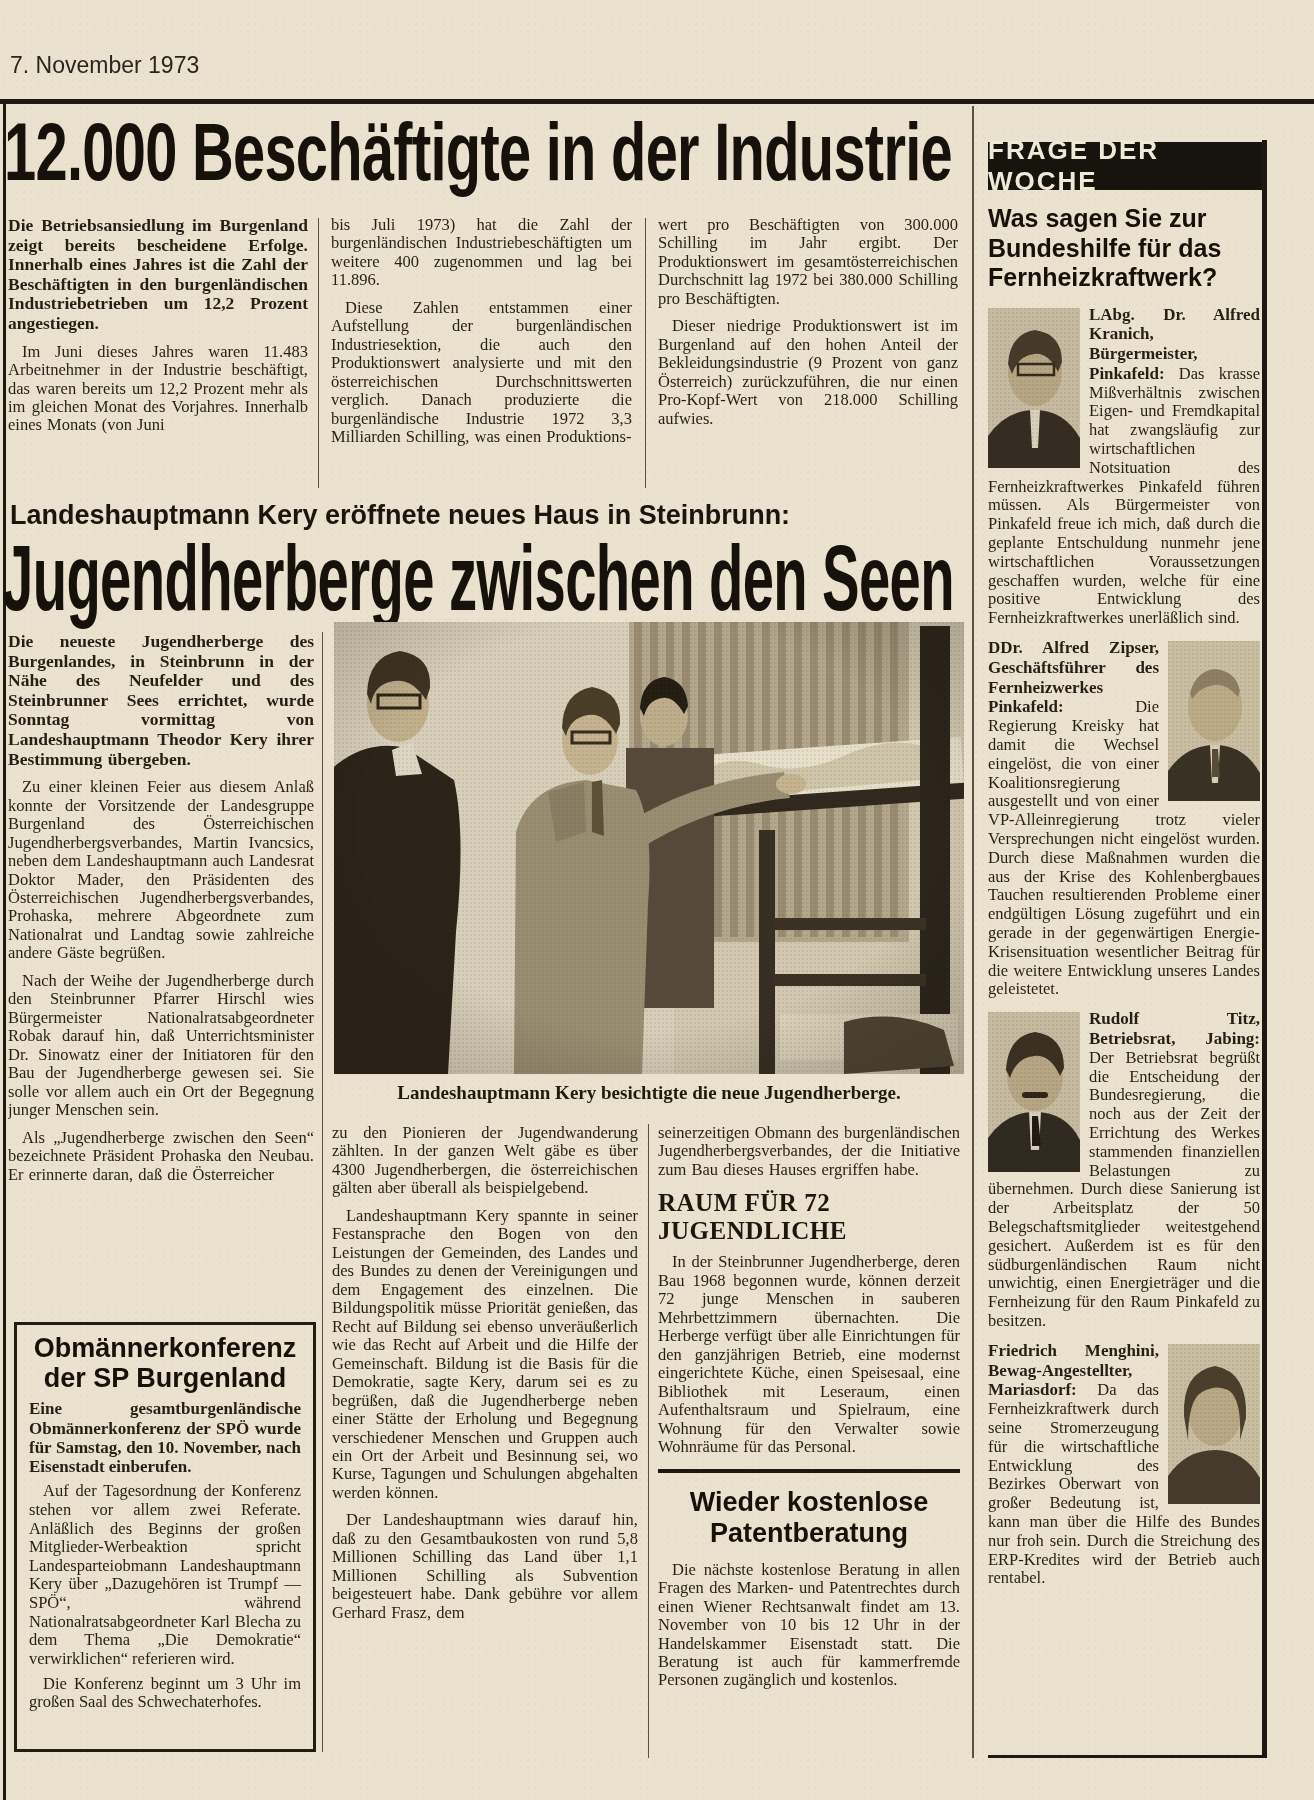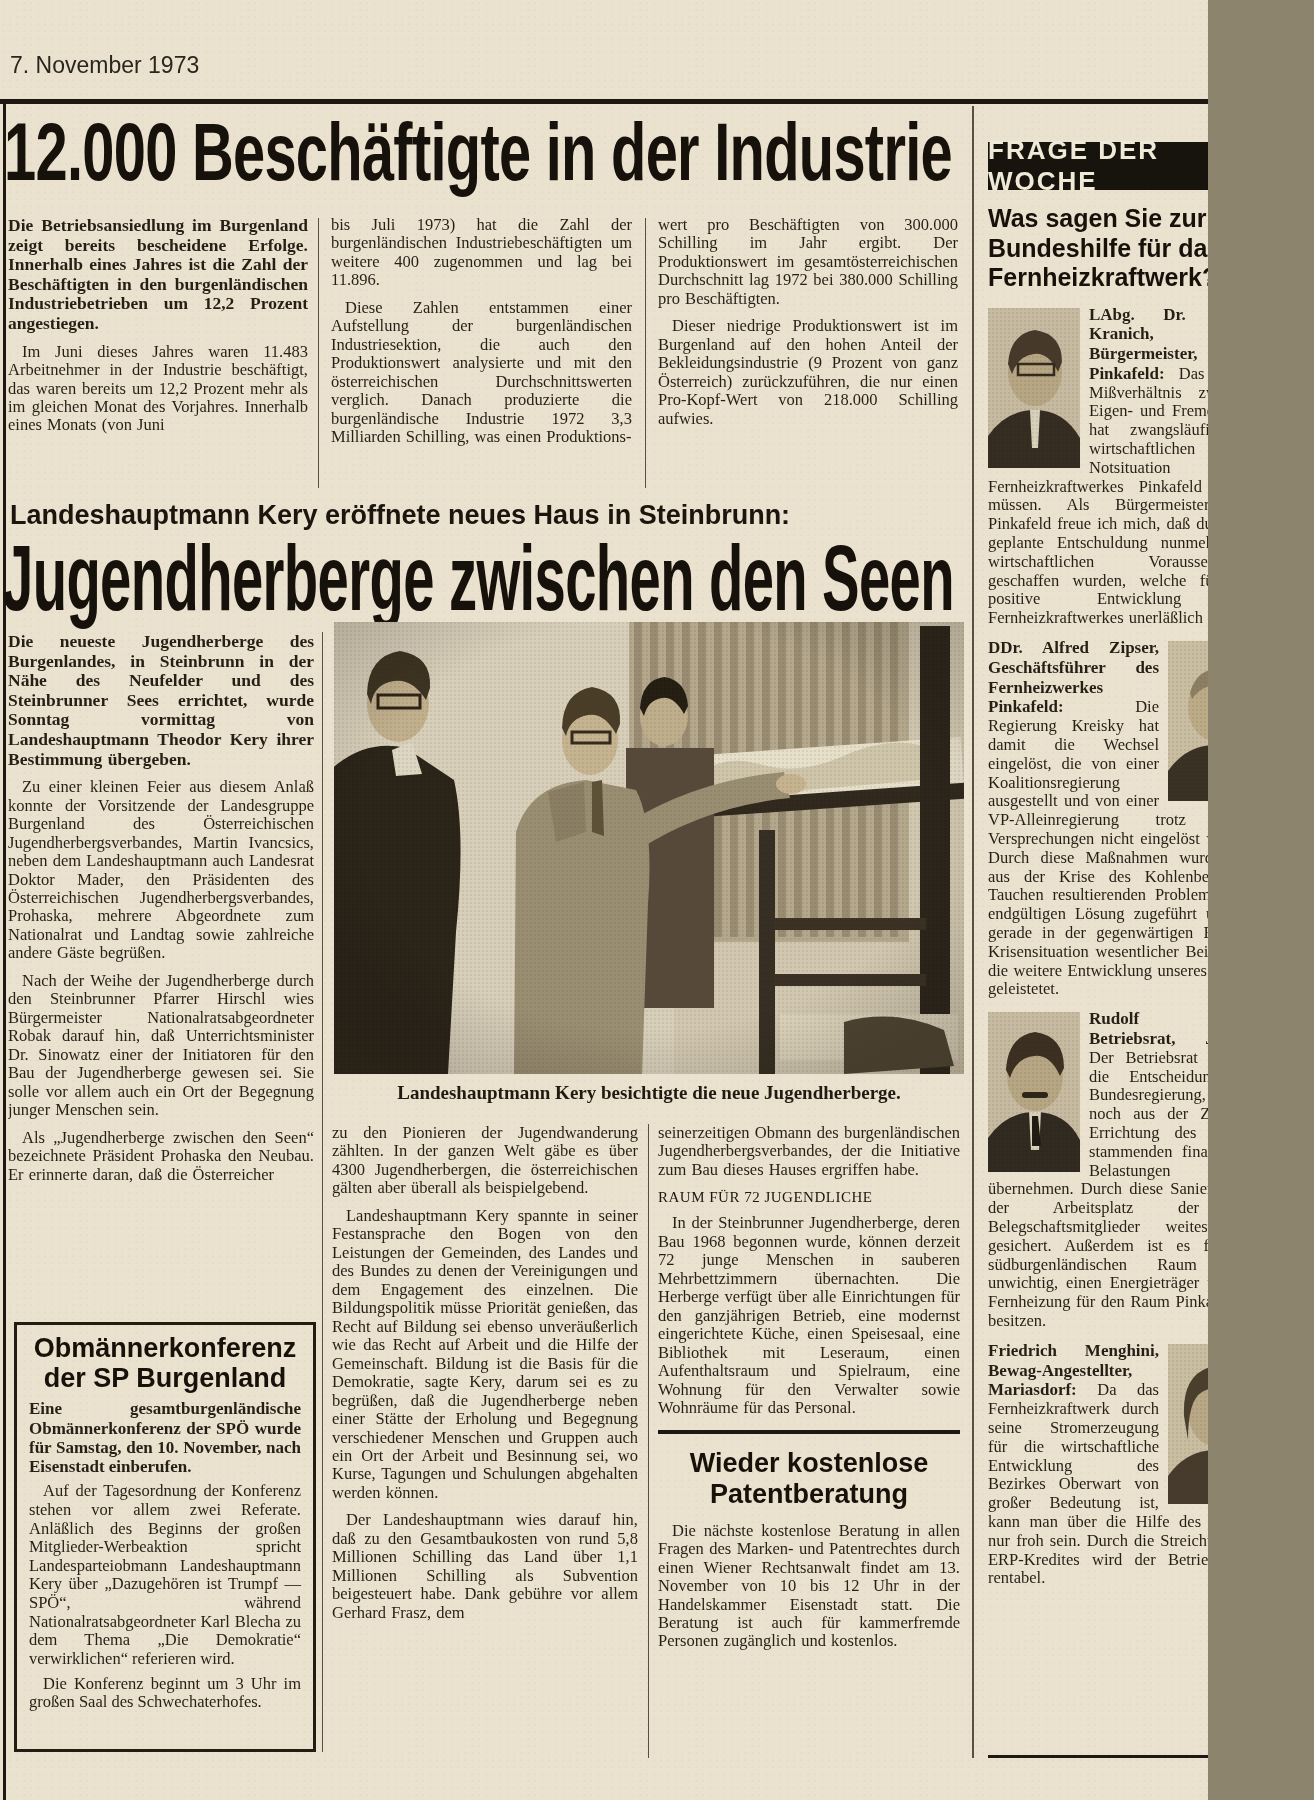--- a/index.html
+++ b/index.html
@@ -1,37 +1,37 @@
 <!DOCTYPE html>
 <html><head>
 <meta charset="utf-8">
 <style>
   html,body{margin:0;padding:0;background:#8d846e;}
-  #page{position:relative;width:1208px;height:1800px;background:#eae2cf;overflow:hidden;
+  #page{position:relative;width:1314px;height:1800px;background:#eae2cf;overflow:hidden;
         background-image:radial-gradient(rgba(120,100,70,.05) 1px,transparent 1px);
         background-size:7px 7px;
         font-family:"Liberation Serif",serif;color:#261f15;}
   .abs{position:absolute;}
   .sans{font-family:"Liberation Sans",sans-serif;}
   .rule-h{background:#1d1812;}
   .vrule{position:absolute;width:1px;background:#5a5042;}
   .date{font-size:23px;color:#2b261d;}
   .badge{background:#17130d;display:flex;align-items:center;}
   .badge-bf{color:#efe9d7;font-weight:bold;font-size:34px;padding-left:20px;flex:1;}
   .badge-num{background:#f0ead8;border:4px solid #17130d;color:#17130d;font-weight:bold;
              font-size:33px;width:52px;height:40px;margin:3px 4px 3px 0;display:flex;
              align-items:center;justify-content:center;}
   .headline-svg text{font-family:"Liberation Sans",sans-serif;font-weight:bold;fill:#16110b;letter-spacing:-1px;}
   .kicker{font-weight:bold;font-size:27px;color:#1b150e;}
   .col{position:absolute;overflow:hidden;}
   .col p{margin:0 0 9px;text-align:justify;font-size:16.5px;line-height:1.12;word-spacing:1px;}
   .col p.lead{font-weight:bold;font-size:17.5px;}
   .ind{text-indent:14px;}
   .caption{font-weight:bold;font-size:19px;text-align:center;color:#211a11;font-family:Liberation Serif, serif;}
-  .subhead{font-weight:normal;font-size:15px;letter-spacing:.5px;margin:10px 0 8px;color:#1d1710;}
+  .subhead{font-weight:bold;font-size:25px;letter-spacing:.5px;margin:10px 0 8px;color:#1d1710;}
   .hr-heavy{height:4px;background:#1d1812;margin:12px 0 14px;}
   .patent-h{font-weight:bold;font-size:27px;line-height:1.15;text-align:center;color:#17110a;margin:0 0 12px;}
   .boxart{border:3px solid #221c13;padding:8px 12px;box-sizing:border-box;overflow:hidden;}
   .boxart .title{font-weight:bold;font-size:27px;line-height:1.12;text-align:center;color:#17110a;}
   .boxart p{margin:6px 0 0;text-align:justify;font-size:16.5px;line-height:1.13;}
   .boxart p.lead{font-weight:bold;font-size:17px;}
   .fdw{display:flex;align-items:center;justify-content:center;background:#17130d;}
   .fdw span{color:#efe9d7;font-weight:bold;font-size:26px;letter-spacing:2px;}
   .question{font-weight:bold;font-size:25px;line-height:1.18;color:#17110a;margin:0 0 12px;}
   .entry{margin-bottom:10px;}

